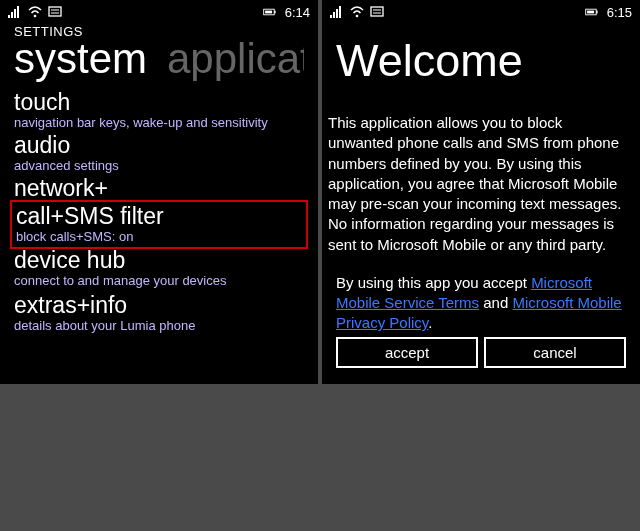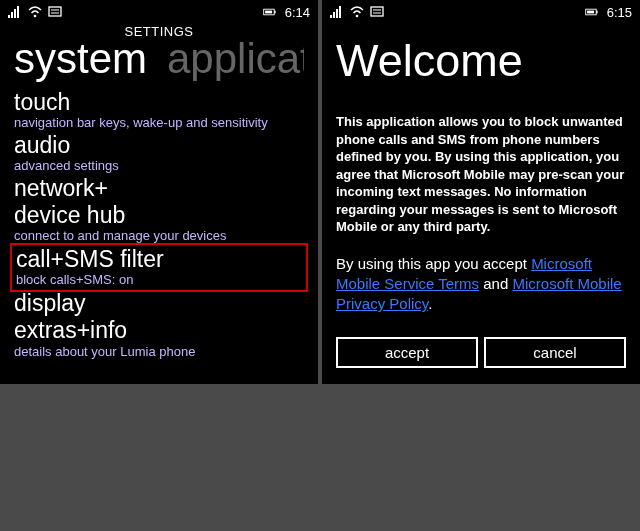--- a/index.html
+++ b/index.html
@@ -31,21 +31,20 @@
   }
   .status-left { display: flex; gap: 6px; align-items: center; }
   .status-right { display: flex; gap: 8px; align-items: center; }
   .icon svg { width: 14px; height: 12px; display: block; }
   .clock { font-size: 13px; font-weight: 300; }
   .header-small {
     font-size: 13px;
     font-weight: 500;
     letter-spacing: 0.5px;
     padding: 2px 14px 0 14px;
-    text-align: center;
   }
   .pivot {
     display: flex;
     padding: 0 14px;
     gap: 20px;
     font-size: 42px;
     font-weight: 300;
     line-height: 1.05;
     margin-top: -2px;
   }
@@ -71,23 +70,23 @@
     line-height: 1.2;
   }
   
   .h1 {
     font-size: 45px;
     font-weight: 200;
     padding: 16px 14px 0 14px;
     line-height: 1.0;
   }
   .body {
-    padding: 30px 14px 0 14px;
-    font-size: 13px;
-    font-weight: 700;
+    padding: 30px 14px 0 6px;
+    font-size: 15px;
+    font-weight: 400;
     line-height: 1.35;
   }
   .terms {
     padding: 18px 14px 0 14px;
     font-size: 15px;
     line-height: 1.35;
   }
   .terms a { color: #3a78ff; text-decoration: underline; }
   .button-row {
     position: absolute;
@@ -162,30 +161,29 @@
       <div class="title">touch</div>
       <div class="sub">navigation bar keys, wake-up and sensitivity</div>
     </div>
     <div class="item">
       <div class="title">audio</div>
       <div class="sub">advanced settings</div>
     </div>
     <div class="item">
       <div class="title">network+</div>
     </div>
-    <div class="item">
-      <div class="title">device hub</div>
-      <div class="sub">connect to and manage your devices</div>
-    </div>
     <div class="item hl">
       <div class="title">call+SMS filter</div>
       <div class="sub">block calls+SMS: on</div>
     </div>
     <div class="item">
-      <div class="title">display</div>
+      <div class="title">device hub</div>
+      <div class="sub">connect to and manage your devices</div>
+    </div>
+    <div class="item">
     </div>
     <div class="item">
       <div class="title">extras+info</div>
       <div class="sub">details about your Lumia phone</div>
     </div>
   </div>
 </div>
 
 <div class="phone">
   <div class="statusbar">

